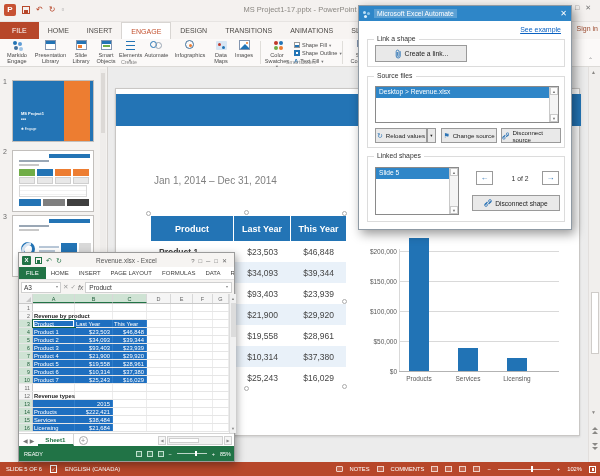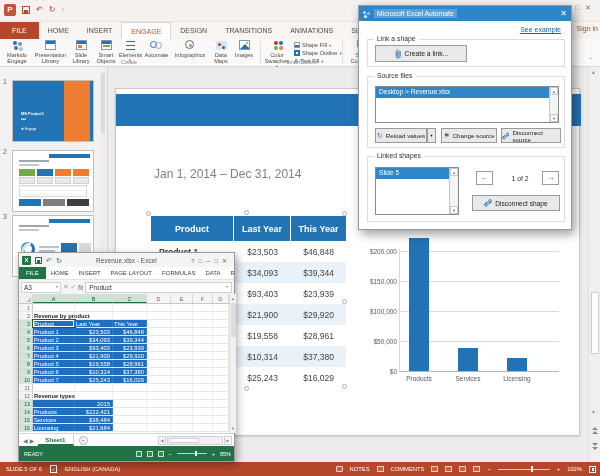--- a/index.html
+++ b/index.html
@@ -79,21 +79,21 @@
   .tln{position:absolute;height:1.5px;background:#b9c8d8;}
   .tbox{position:absolute;height:10px;}
   .tscroll{position:absolute;right:1px;top:2px;bottom:2px;width:6px;background:#efedeb;}
   .tscroll .th{position:absolute;left:1px;top:4px;width:4px;height:60px;background:#dcd9d6;}
 
   
   #canvas{left:108px;top:67px;width:480px;height:395px;background:#ececec;}
   #slide{left:7px;top:21px;width:465px;height:348px;background:#fff;border:1px solid #c9c7c5;box-shadow:0 1px 2px rgba(0,0,0,.12);}
   #band{left:0;top:5px;width:465px;height:32px;background:#2374b5;}
   #s-title{left:37px;top:44px;font-size:22px;color:#595959;letter-spacing:.2px;}
-  #s-sub{left:38px;top:78px;font-size:12px;color:#7f7f7f;}
+  #s-sub{left:38px;top:86px;font-size:10px;color:#7f7f7f;}
 
   #s-table{left:35px;top:127px;width:195px;}
   .trow{display:flex;}
   .thc{background:#2374b5;color:#fff;font-weight:bold;font-size:9px;height:25px;display:flex;align-items:center;justify-content:center;border-left:1px solid #fff;}
   .thc:first-child{border-left:none;}
   .tdc{font-size:8.5px;color:#444;height:21px;display:flex;align-items:center;}
   .tdc.c0{font-weight:bold;color:#3b3b3b;padding-left:8px;}
   .tdc.num{justify-content:flex-end;padding-right:12px;}
   .stripe{background:#e9f1f9;}
   .handle{position:absolute;width:5px;height:5px;border-radius:50%;background:#fff;border:1px solid #ababab;}
@@ -195,20 +195,21 @@
   .bi{color:#2e75b6;font-size:7px;line-height:7px;}
   .navb{position:absolute;width:17px;height:14px;background:#fff;border:1px solid #9a9a9a;color:#2e75b6;font-size:8px;text-align:center;line-height:12px;}
   .pager{position:absolute;font-size:6.8px;color:#333;}
 </style>
 </head>
 <body>
 
 <div id="stage">
 
   <div class="abs" id="pp-titlebar">
+    <div class="abs" id="pp-title">MS Project1-17.pptx - PowerPoint</div>
     <div class="abs qat">
       <div class="pp-logo">P</div>
       <div class="sv"></div>
       <div class="qico">↶</div>
       <div class="qico">↻</div>
       <div class="qico" style="color:#999">▫</div>
     </div>
     <div class="abs winctl">─□✕</div>
   </div>
 

